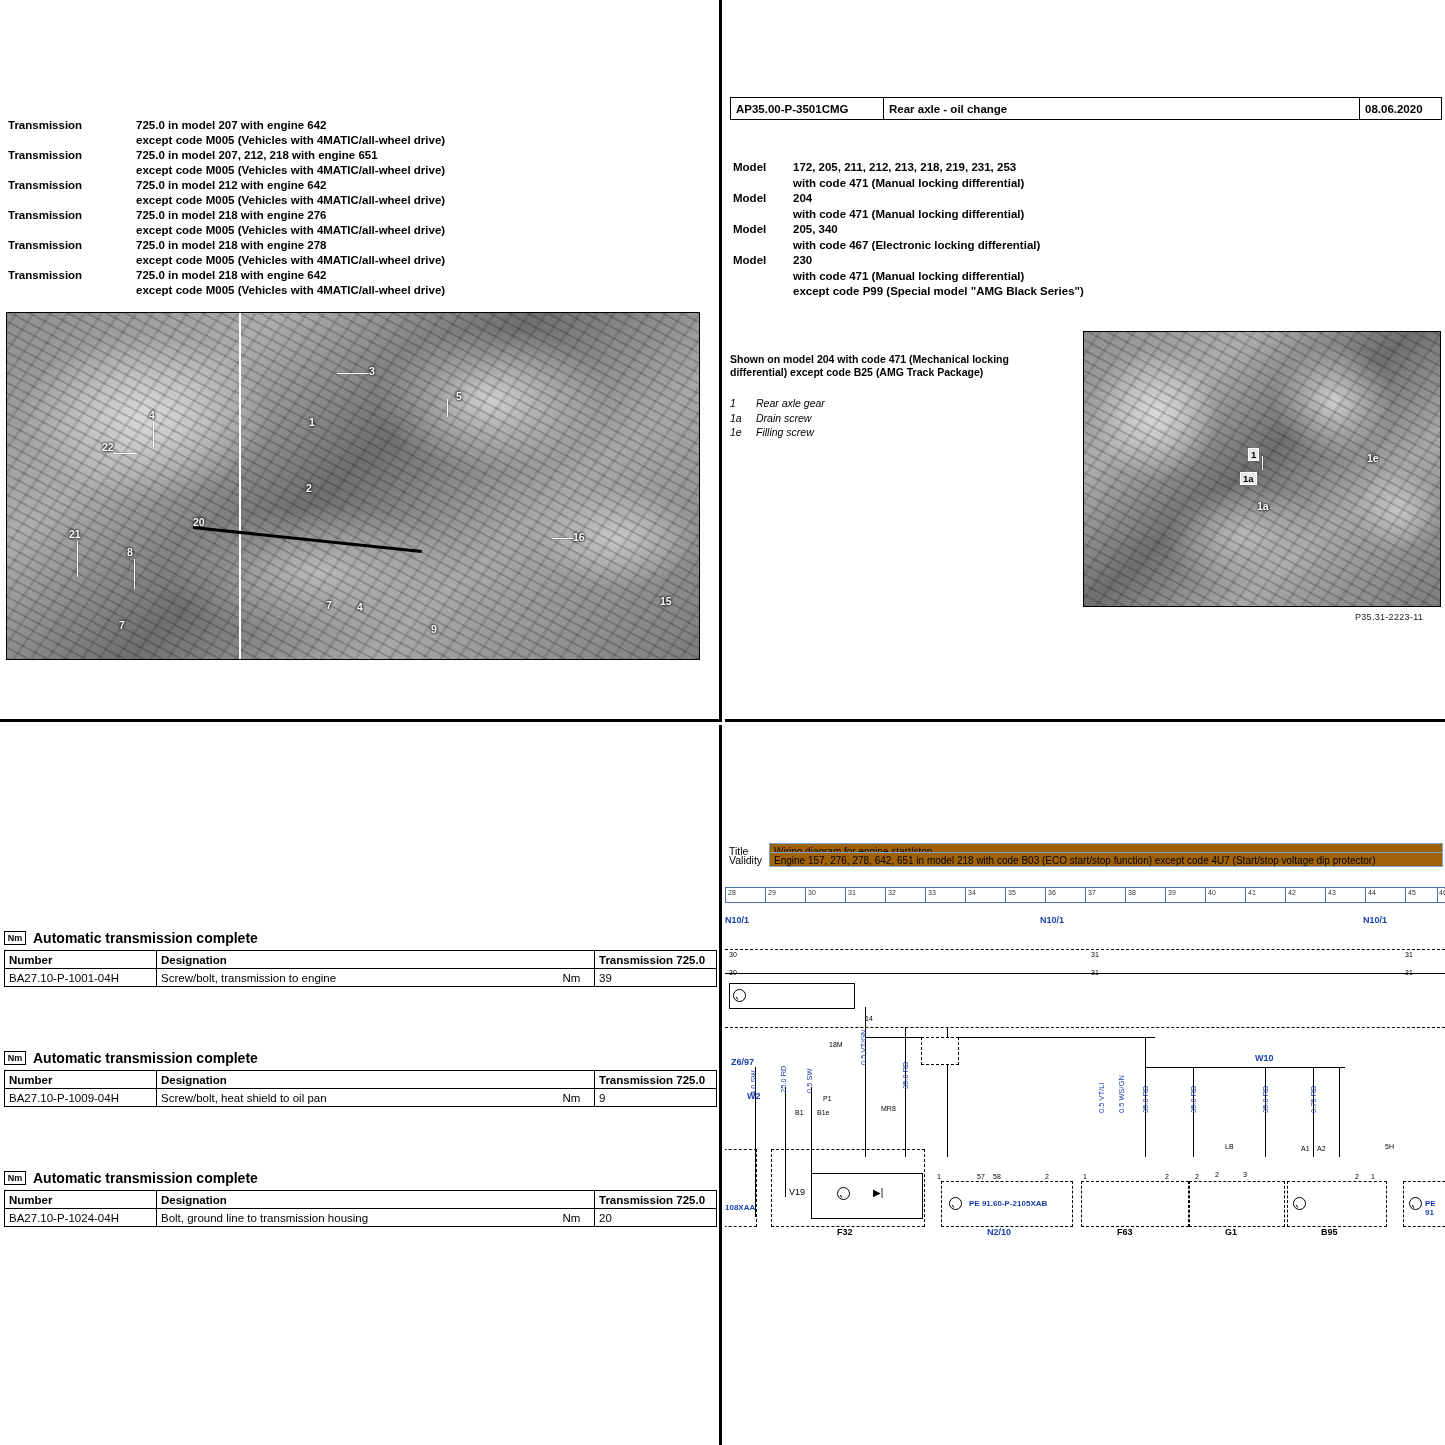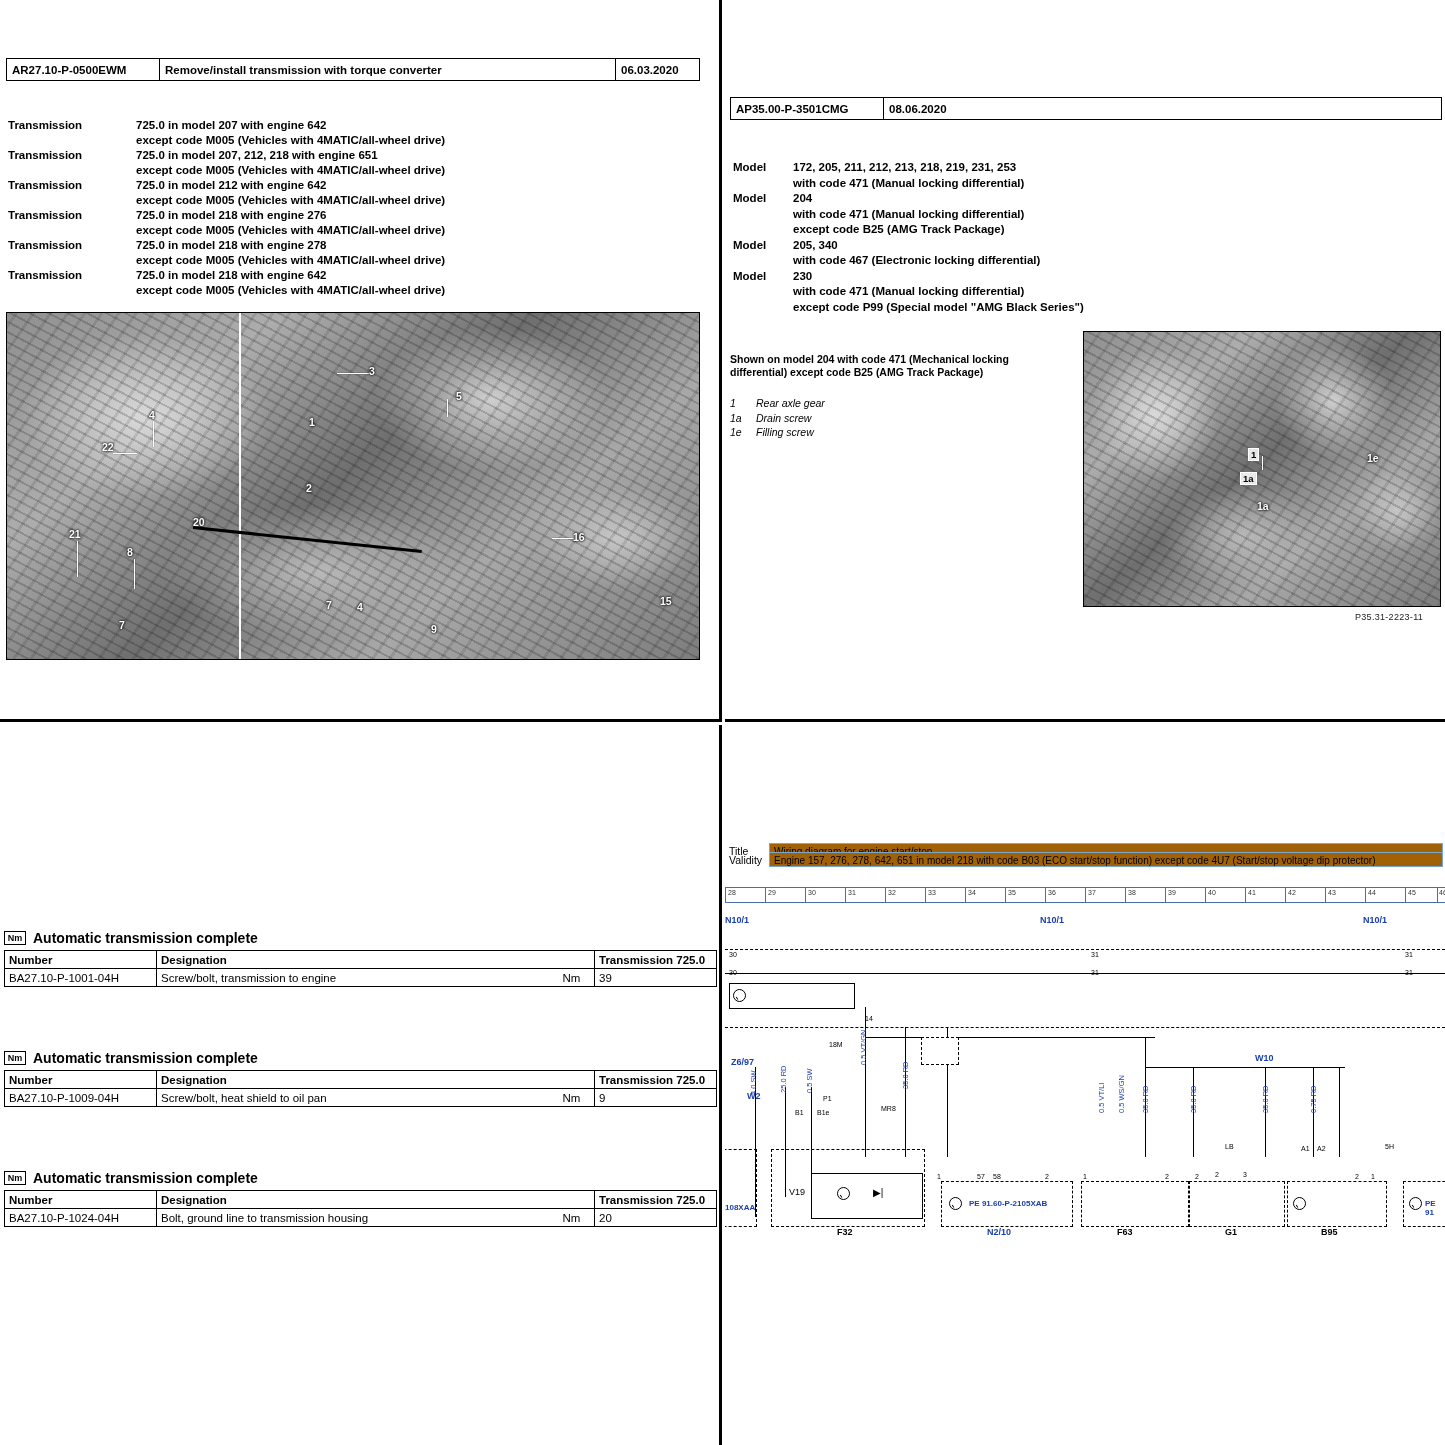--- a/index.html
+++ b/index.html
@@ -195,25 +195,20 @@
     width: 6px; height: 3px;
     border-left: 1px solid #000;
     transform: rotate(-35deg);
   }
 </style>
 </head>
 <body>
 
 <div class="page" id="q-tl">
 
-  <div class="doc-head" style="left:6px; top:58px; width:692px;">
-    <div class="cell docnum" style="width:152px;">AR27.10-P-0500EWM</div>
-    <div class="cell b title" style="width:456px;">Remove/install transmission with torque converter</div>
-    <div class="cell b date" style="width:84px;">06.03.2020</div>
-  </div>
 
   <div class="spec-list" style="left:8px; top:118px; width:700px;">
     <div class="spec-row">
       <div class="lab">Transmission</div>
       <div class="val">725.0 in model 207 with engine 642</div>
     </div>
     <div class="spec-sub">except code M005 (Vehicles with 4MATIC/all-wheel drive)</div>
 
     <div class="spec-row">
       <div class="lab">Transmission</div>
@@ -274,36 +269,36 @@
     <div class="leader" style="left:330px; top:60px; width:32px; height:1px;"></div>
     <div class="leader" style="left:440px; top:86px; width:1px; height:18px;"></div>
     <div class="leader" style="left:545px; top:225px; width:22px; height:1px;"></div>
   </div>
 </div>
 
 <div class="page" id="q-tr">
 
   <div class="doc-head" style="left:5px; top:97px; width:710px;">
     <div class="cell docnum" style="width:152px;">AP35.00-P-3501CMG</div>
+    <div class="cell b title" style="width:476px;">Rear axle - oil change</div>
     <div class="cell b date" style="width:82px;">08.06.2020</div>
   </div>
 
   <div class="model-list" style="left:8px; top:160px; width:700px;">
     <div class="model-row">
       <div class="lab">Model</div>
       <div>172, 205, 211, 212, 213, 218, 219, 231, 253</div>
     </div>
     <div class="model-sub">with code 471 (Manual locking differential)</div>
 
     <div class="model-row">
       <div class="lab">Model</div>
       <div>204</div>
     </div>
     <div class="model-sub">with code 471 (Manual locking differential)</div>
-    <div class="model-sub">except code B25 (AMG Track Package)</div>
 
     <div class="model-row">
       <div class="lab">Model</div>
       <div>205, 340</div>
     </div>
     <div class="model-sub">with code 467 (Electronic locking differential)</div>
 
     <div class="model-row">
       <div class="lab">Model</div>
       <div>230</div>

